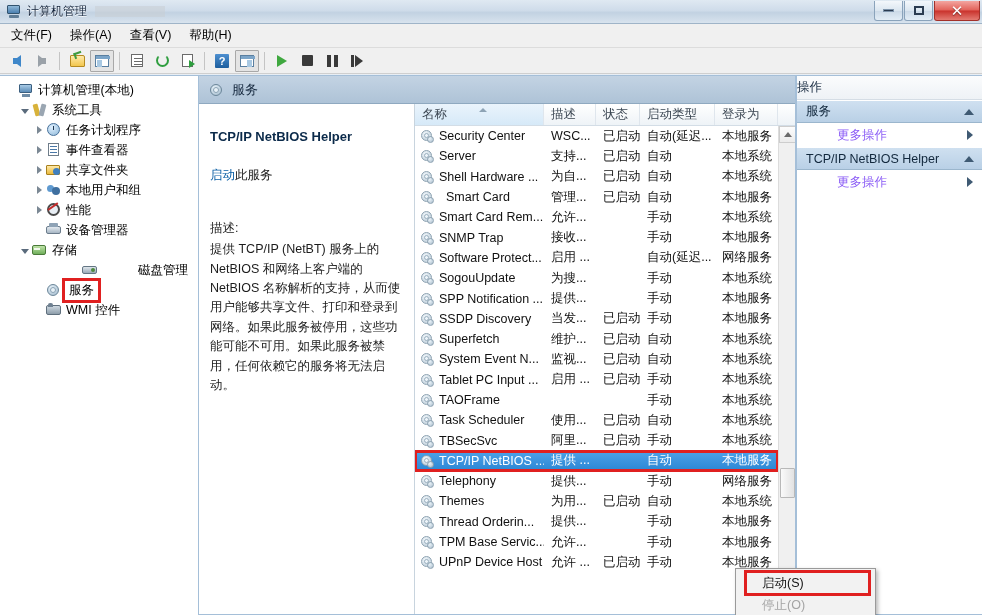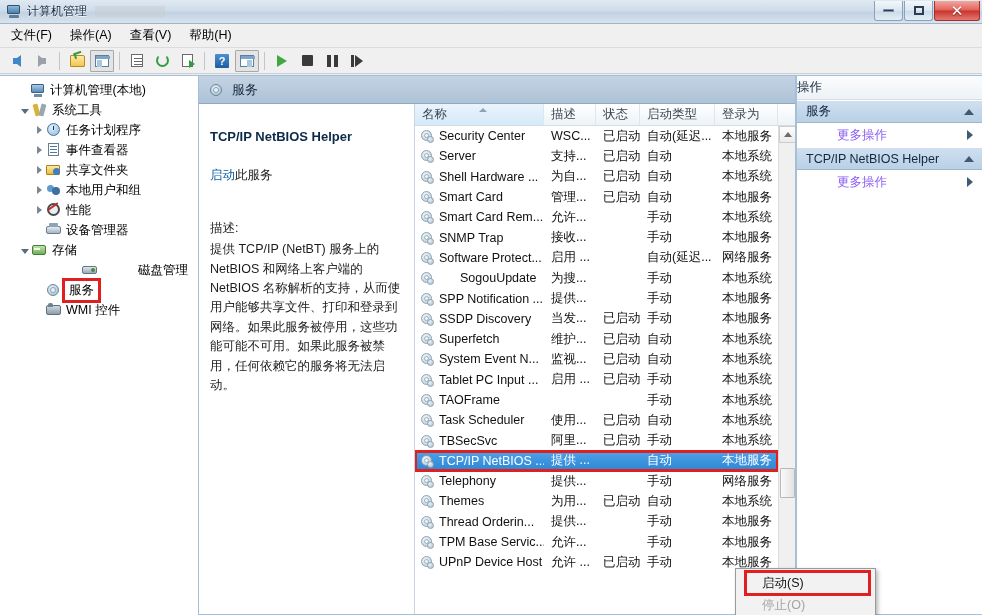--- a/index.html
+++ b/index.html
@@ -451,21 +451,21 @@
         <div class="ico-pause"></div>
       </div>
     <div class="tb">
         <div class="ico-resume"></div>
       </div>
   </div>
 
   <div class="body-area">
 
     <div class="tree-pane">
-      <div class="tnode" style="padding-left:16px">
+      <div class="tnode" style="padding-left:4px">
         <div class="twist"></div>
         <div class="tico ic-computer">
             <i class="a"></i>
             <i class="b"></i>
           </div>
         <div class="tlabel">计算机管理(本地)</div>
       </div>
       <div id="tree-items">
           <div class="tnode" style="padding-left: 18px;">
             <div class="twist">
@@ -648,21 +648,21 @@
                     <i class="g3"></i>
                   </span>
                   <span>Shell Hardware ...</span>
                 </div>
                 <div class="lv-cell" style="width: 52px; flex: 0 0 52px;">为自...</div>
                 <div class="lv-cell" style="width: 44px; flex: 0 0 44px;">已启动</div>
                 <div class="lv-cell" style="width: 75px; flex: 0 0 75px;">自动</div>
                 <div class="lv-cell" style="width: 63px; flex: 0 0 63px;">本地系统</div>
               </div>
               <div class="lv-row">
-                <div class="lv-cell name" style="width: 129px; flex: 0 0 129px;">
+                <div class="lv-cell name" style="width: 129px; flex: 0 0 129px; gap: 7px;">
                   <span class="gear">
                     <i class="g1"></i>
                     <i class="g2"></i>
                     <i class="g3"></i>
                   </span>
                   <span>Smart Card</span>
                 </div>
                 <div class="lv-cell" style="width: 52px; flex: 0 0 52px;">管理...</div>
                 <div class="lv-cell" style="width: 44px; flex: 0 0 44px;">已启动</div>
                 <div class="lv-cell" style="width: 75px; flex: 0 0 75px;">自动</div>
@@ -704,21 +704,21 @@
                     <i class="g3"></i>
                   </span>
                   <span>Software Protect...</span>
                 </div>
                 <div class="lv-cell" style="width: 52px; flex: 0 0 52px;">启用 ...</div>
                 <div class="lv-cell" style="width: 44px; flex: 0 0 44px;"></div>
                 <div class="lv-cell" style="width: 75px; flex: 0 0 75px;">自动(延迟...</div>
                 <div class="lv-cell" style="width: 63px; flex: 0 0 63px;">网络服务</div>
               </div>
               <div class="lv-row">
-                <div class="lv-cell name" style="width: 129px; flex: 0 0 129px; gap: 21px;">
+                <div class="lv-cell name" style="width: 129px; flex: 0 0 129px;">
                   <span class="gear">
                     <i class="g1"></i>
                     <i class="g2"></i>
                     <i class="g3"></i>
                   </span>
                   <span>SogouUpdate</span>
                 </div>
                 <div class="lv-cell" style="width: 52px; flex: 0 0 52px;">为搜...</div>
                 <div class="lv-cell" style="width: 44px; flex: 0 0 44px;"></div>
                 <div class="lv-cell" style="width: 75px; flex: 0 0 75px;">手动</div>

